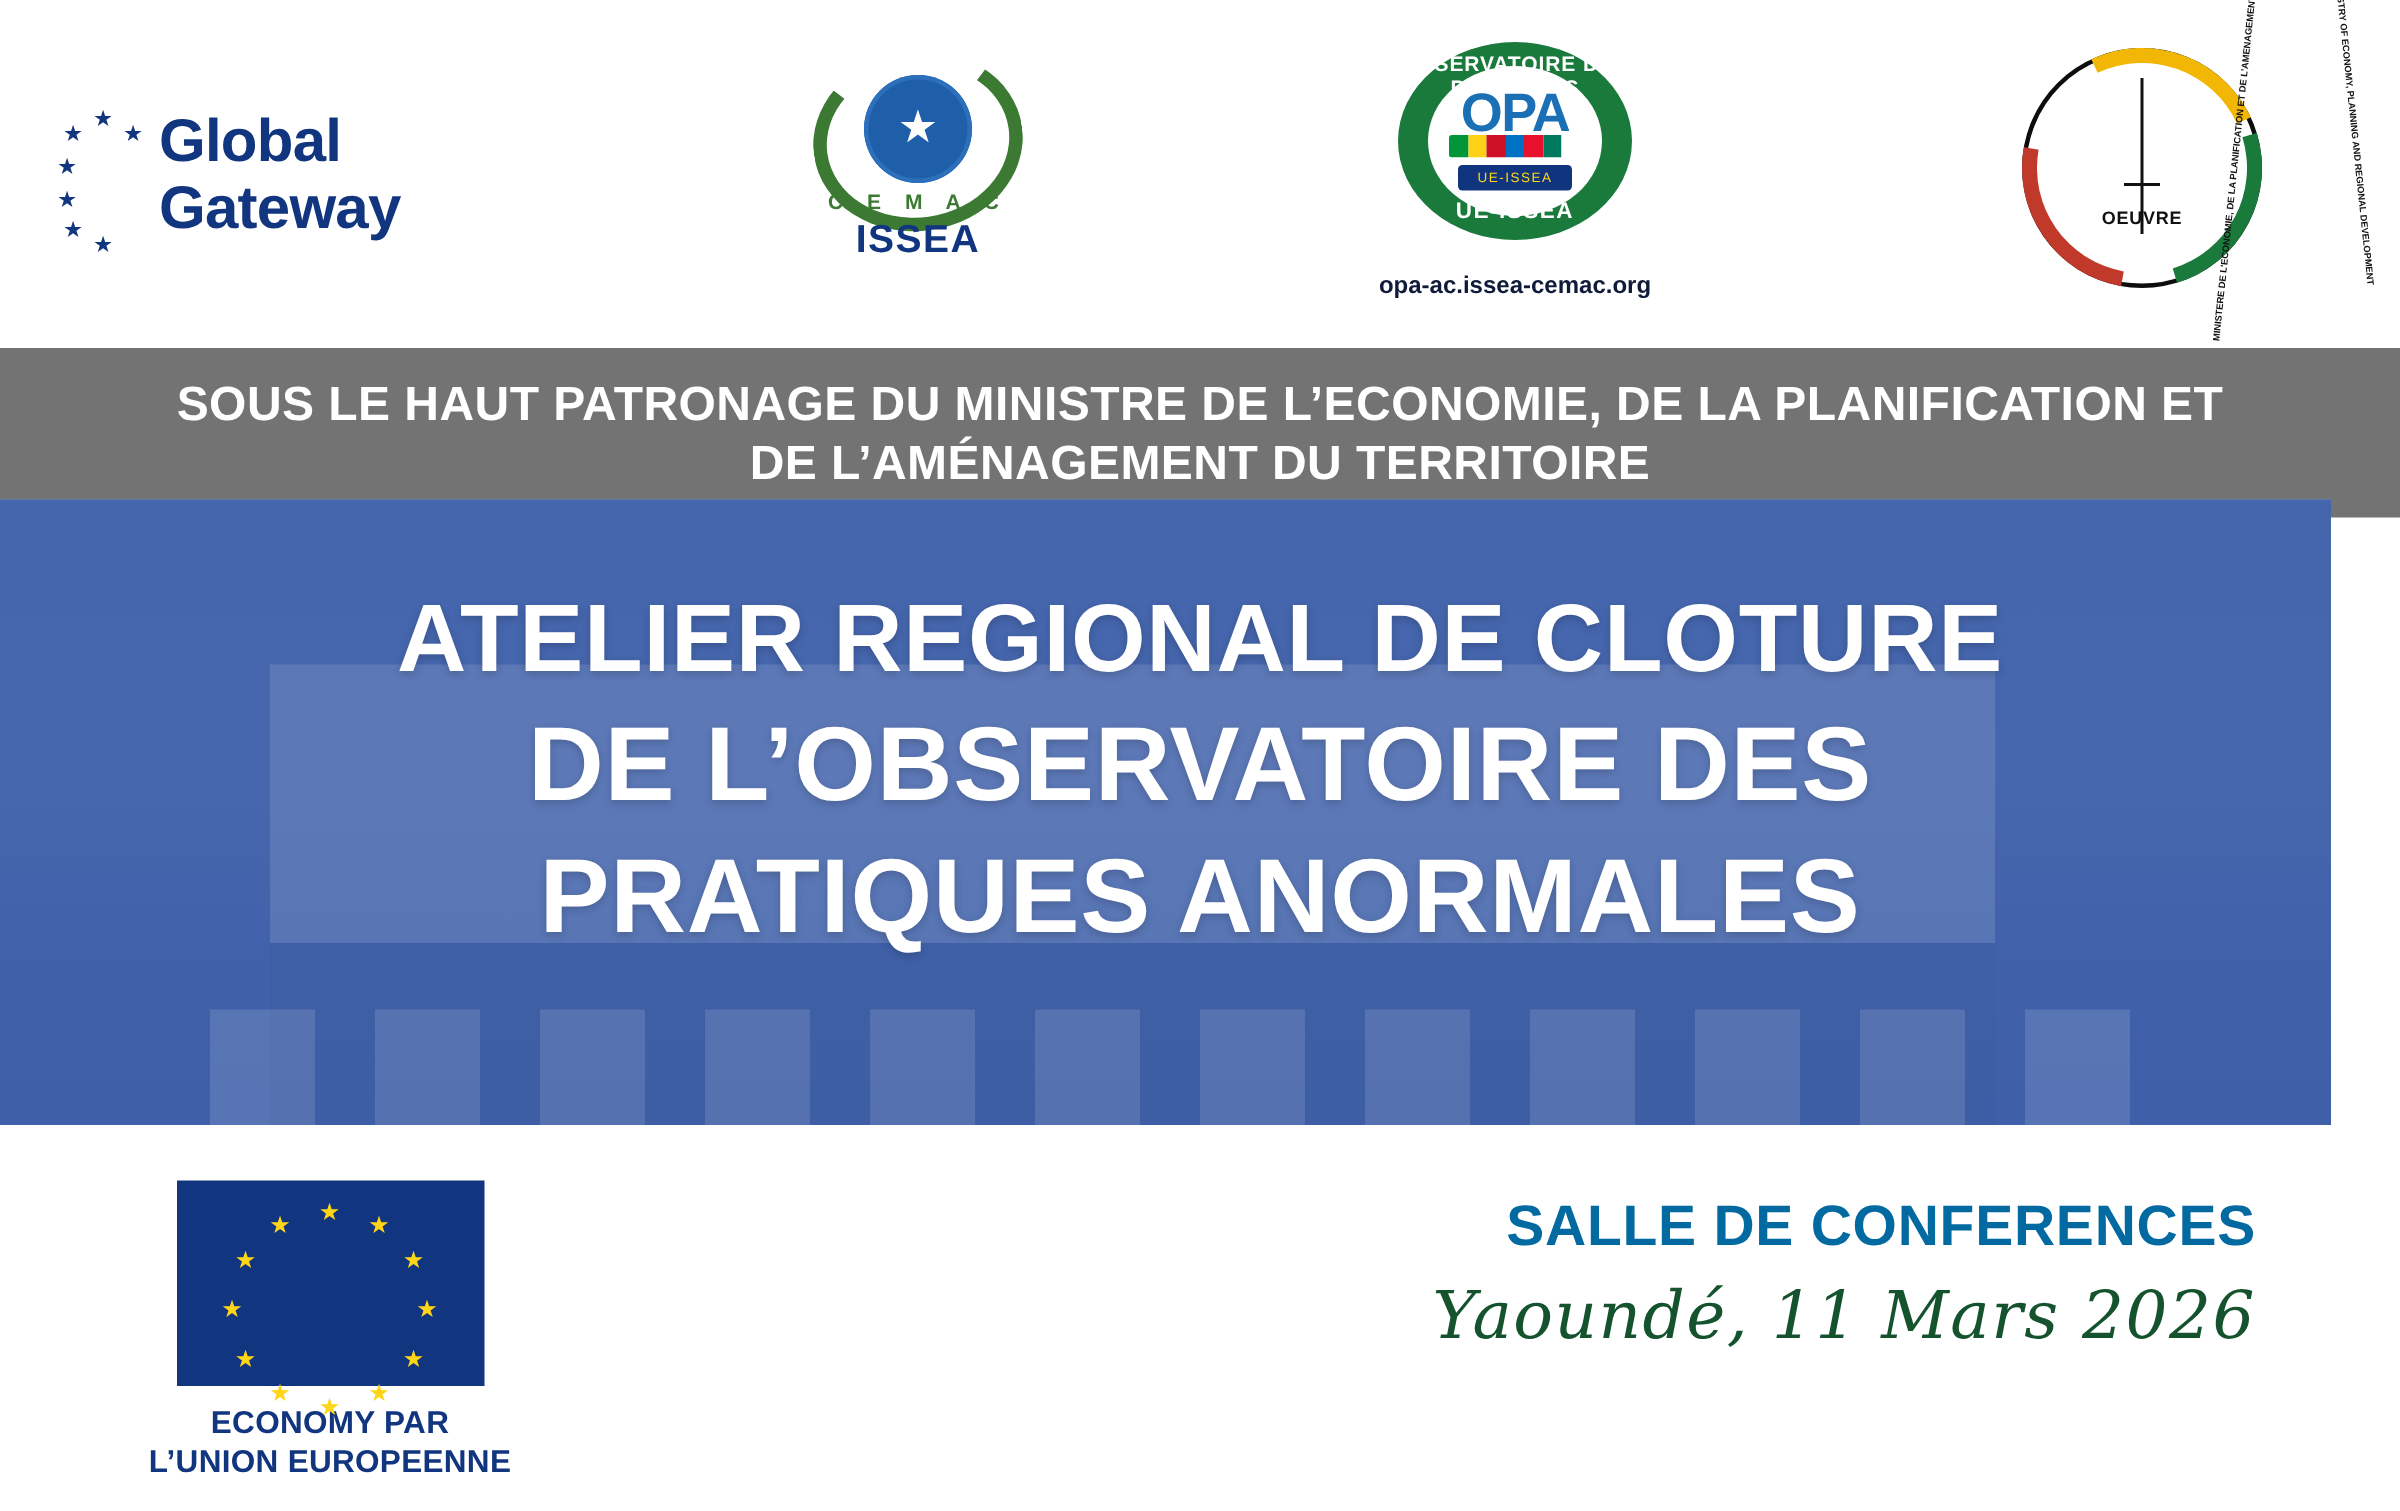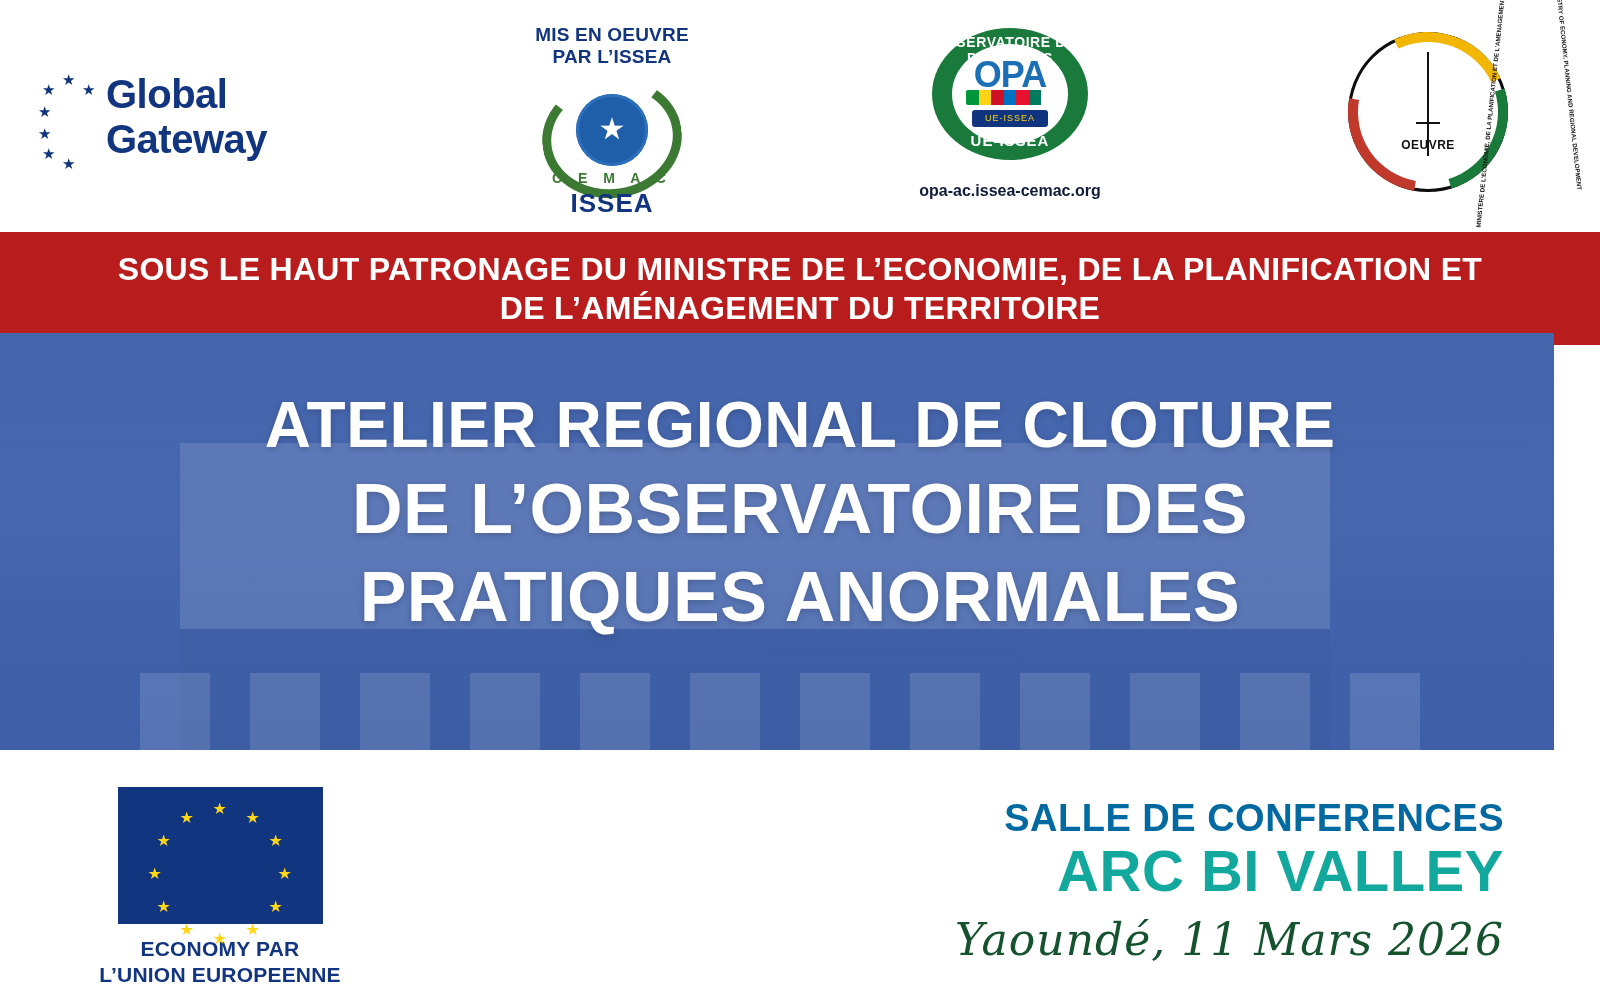--- a/index.html
+++ b/index.html
@@ -142,21 +142,21 @@
   }
   .minepat-ring-text span {
     position:absolute; white-space:nowrap; transform-origin:center;
   }
   .mrt-left { left:14px; top:58px; transform:rotate(-84deg); }
   .mrt-right { left:128px; top:58px; transform:rotate(84deg); }
 
   
   .band-green {
     position:absolute; left:0; top:232px; width:1600px; height:113px;
-    background:#b91c1c; display:flex; align-items:center; justify-content:center;
+    background:#737373; display:flex; align-items:center; justify-content:center;
   }
   .band-green p {
     color:#ffffff; font-weight:bold; font-size:32px; line-height:39px;
     text-align:center; letter-spacing:.3px; text-transform:uppercase;
     max-width:1400px;
   }
 
   
   .band-blue {
     position:absolute; left:0; top:333px; width:1554px; height:417px;
@@ -236,24 +236,20 @@
         <span style="left:4px; top:74px;">★</span>
         <span style="left:24px; top:84px;">★</span>
       </div>
       <div class="gg-text">
         <div>Global</div>
         <div>Gateway</div>
       </div>
     </div>
 
     <div class="issea">
-      <div class="issea-caption">
-        <div>MIS EN OEUVRE</div>
-        <div>PAR L’ISSEA</div>
-      </div>
       <div class="issea-emblem">
         <div class="issea-wreath"></div>
         <div class="issea-globe"></div>
         <div class="issea-cemac">C E M A C</div>
         <div class="issea-name">ISSEA</div>
       </div>
     </div>
 
     <div class="opa">
       <div class="opa-badge">
@@ -325,18 +321,17 @@
         <span style="left:62px; top:23px;">★</span>
       </div>
       <div class="eu-caption">
         <div>ECONOMY PAR</div>
         <div>L’UNION EUROPEENNE</div>
       </div>
     </div>
 
     <div class="venue">
       <div class="venue-l1">SALLE DE CONFERENCES</div>
-      <div class="venue-l2">ARC BI VALLEY</div>
       <div class="venue-date">Yaoundé, 11 Mars 2026</div>
     </div>
   </div>
 
 </div>
 
 </body></html>

